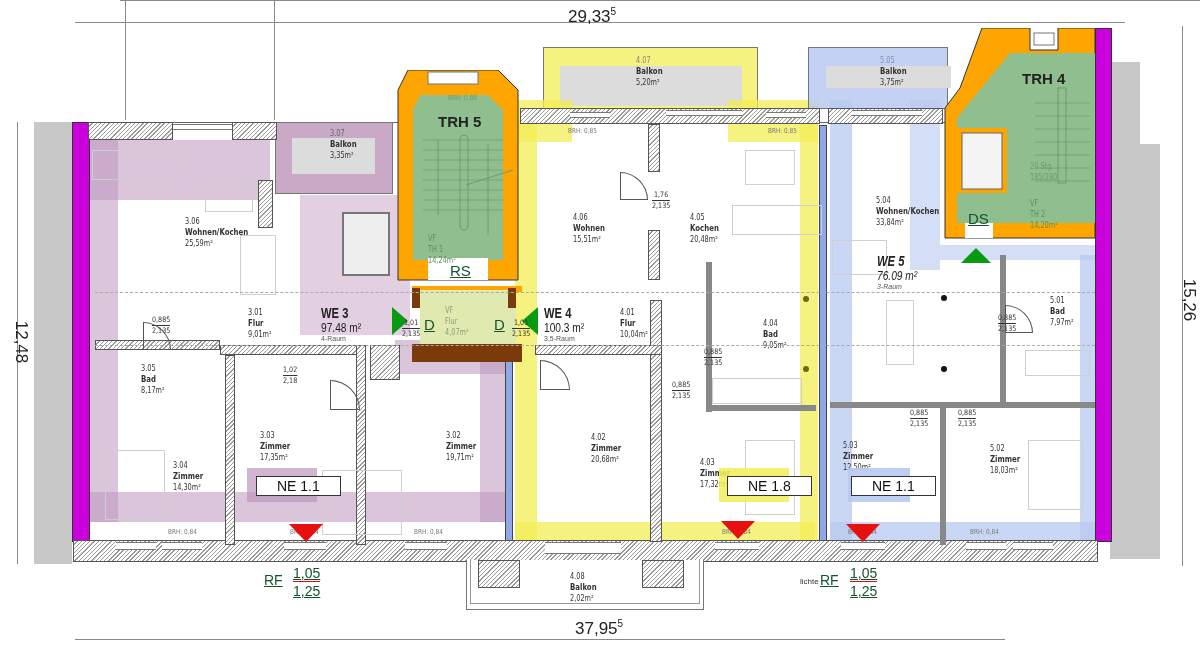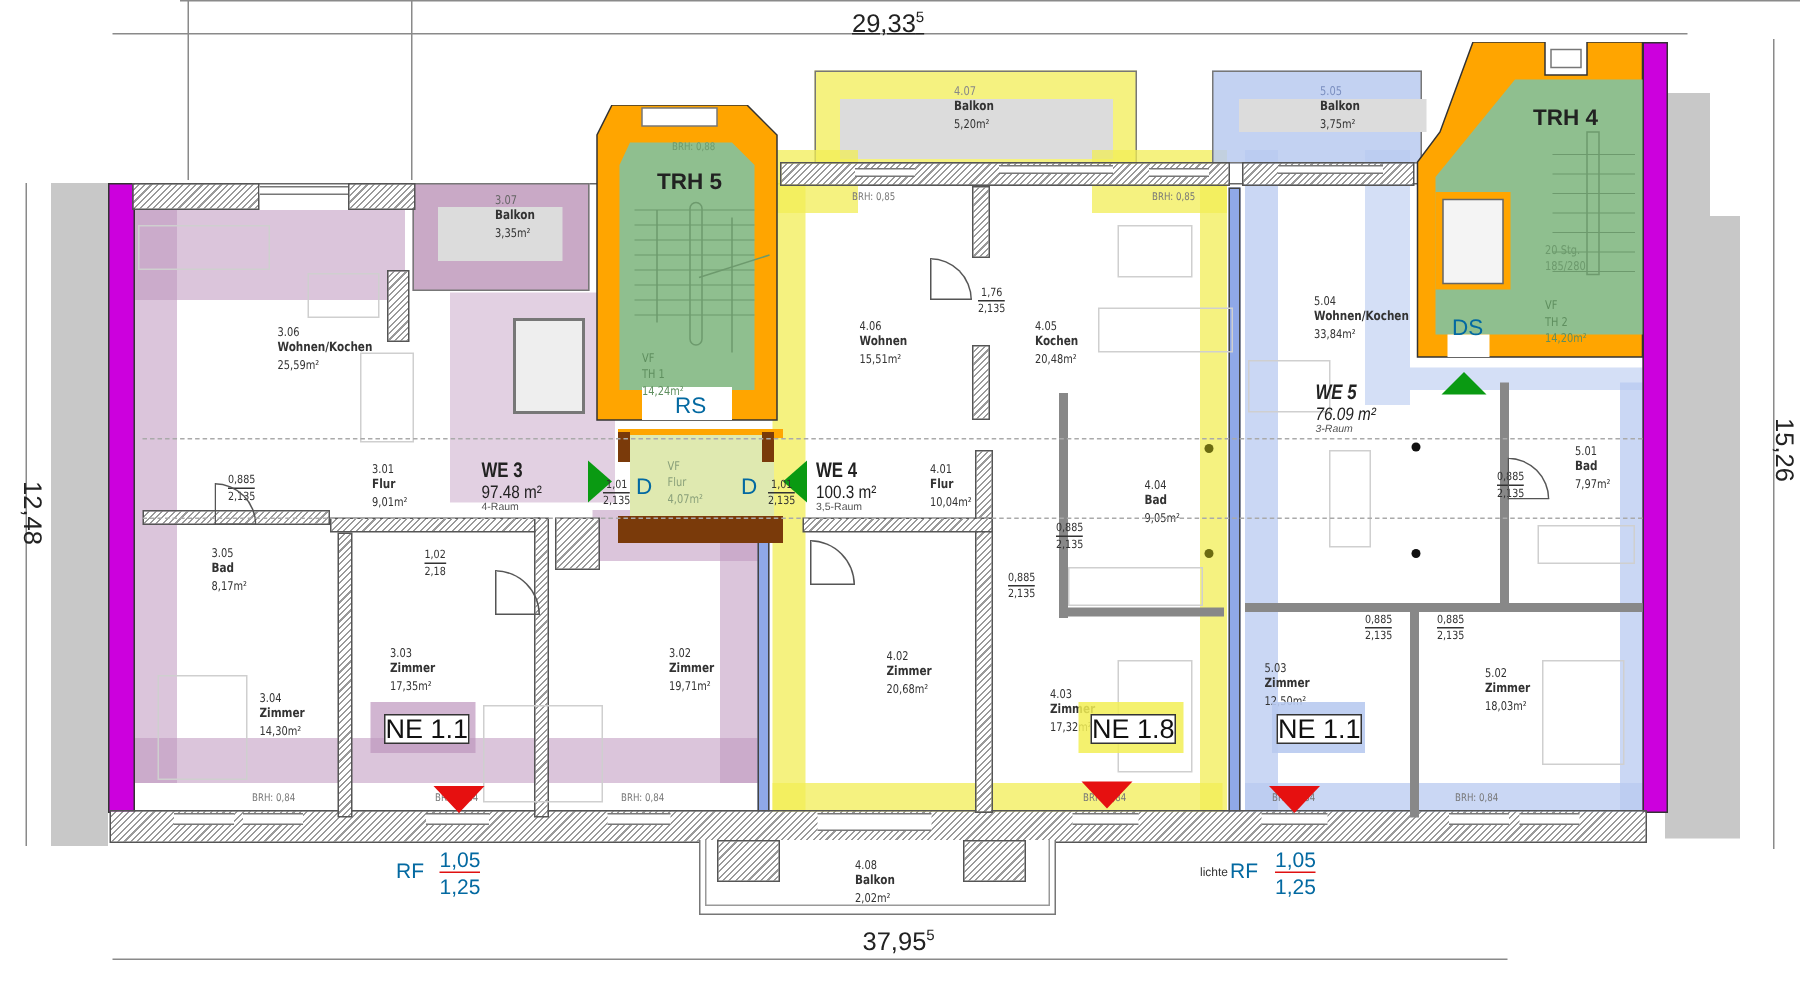--- a/index.html
+++ b/index.html
@@ -7,40 +7,40 @@
   .abs { position:absolute; box-sizing:border-box; }
   .dimline { position:absolute; background:#8a8a8a; }
   .dimtext { position:absolute; font-family:"Liberation Sans", sans-serif; font-size:17px; color:#222; }
   .dimtext sup { font-size:10px; }
   .vtext-l { position:absolute; font-size:17px; color:#222; transform:rotate(90deg); white-space:nowrap; }
   .room { position:absolute; font-family:"DejaVu Sans", sans-serif; font-size:8px; line-height:11px; color:#333; white-space:nowrap; transform:scaleX(0.82); transform-origin:left top; }
   .room .nm { font-weight:bold; font-size:8.5px; }
   .wall { position:absolute; background:repeating-linear-gradient(135deg,#ffffff 0 2px,#9a9a9a 2px 3px); border:1px solid #555; box-sizing:border-box; }
   .win { position:absolute; background:#fff; border-top:1px solid #777; border-bottom:1px solid #777; box-sizing:border-box; }
   .door { position:absolute; border:1px solid #555; border-radius:0 100% 0 0; box-sizing:border-box; }
-  .ne { position:absolute; background:#fff; border:1px solid #333; font-size:18px; color:#111; padding:0 0; line-height:18px; }
+  .ne { position:absolute; background:#fff; border:1px solid #333; font-size:14px; color:#111; padding:0 20px; line-height:18px; }
   .we { position:absolute; color:#222; white-space:nowrap; }
   .brh { position:absolute; font-family:"DejaVu Sans", sans-serif; font-size:7px; color:#777; transform:scaleX(0.82); transform-origin:left top; white-space:nowrap; }
   .doordim { position:absolute; font-family:"DejaVu Sans", sans-serif; font-size:7.5px; color:#333; text-align:center; line-height:10px; transform:scaleX(0.85); transform-origin:left top; }
   .doordim .top { border-bottom:1px solid #333; }
-  .redlbl { position:absolute; color:#0369a1; font-size:15px; }
+  .redlbl { position:absolute; color:#14532d; font-size:15px;text-decoration:underline; }
   .tri-down { position:absolute; width:0; height:0; border-left:17px solid transparent; border-right:17px solid transparent; border-top:18px solid #e61010; }
   .tri-up { position:absolute; width:0; height:0; border-left:15px solid transparent; border-right:15px solid transparent; border-bottom:15px solid #0a9a12; }
   .tri-right { position:absolute; width:0; height:0; border-top:14px solid transparent; border-bottom:14px solid transparent; border-left:16px solid #0a9a12; }
   .tri-left { position:absolute; width:0; height:0; border-top:14px solid transparent; border-bottom:14px solid transparent; border-right:16px solid #0a9a12; }
   .furn { position:absolute; border:1px solid #cfcfcf; box-sizing:border-box; }
 </style>
 </head>
 <body>
 
 <div class="dimline" style="left:120px;top:0;width:1080px;height:1px;"></div>
 <div class="dimline" style="left:75px;top:22px;width:1050px;height:1px;"></div>
 <div class="dimline" style="left:125px;top:0;width:1px;height:120px;"></div>
 <div class="dimline" style="left:274px;top:0;width:1px;height:120px;"></div>
-<div class="dimtext" style="left:568px;top:6px;text-decoration:underline;">
+<div class="dimtext" style="left:568px;top:6px;">
   <span>29,33</span><sup>5</sup>
 </div>
 
 <div class="dimline" style="left:75px;top:639px;width:930px;height:1px;"></div>
 <div class="dimtext" style="left:575px;top:618px;">
   <span>37,95</span><sup>5</sup>
 </div>
 
 <div class="dimline" style="left:17px;top:122px;width:1px;height:442px;"></div>
 <div class="vtext-l" style="left:0px;top:332px;">12,48</div>

